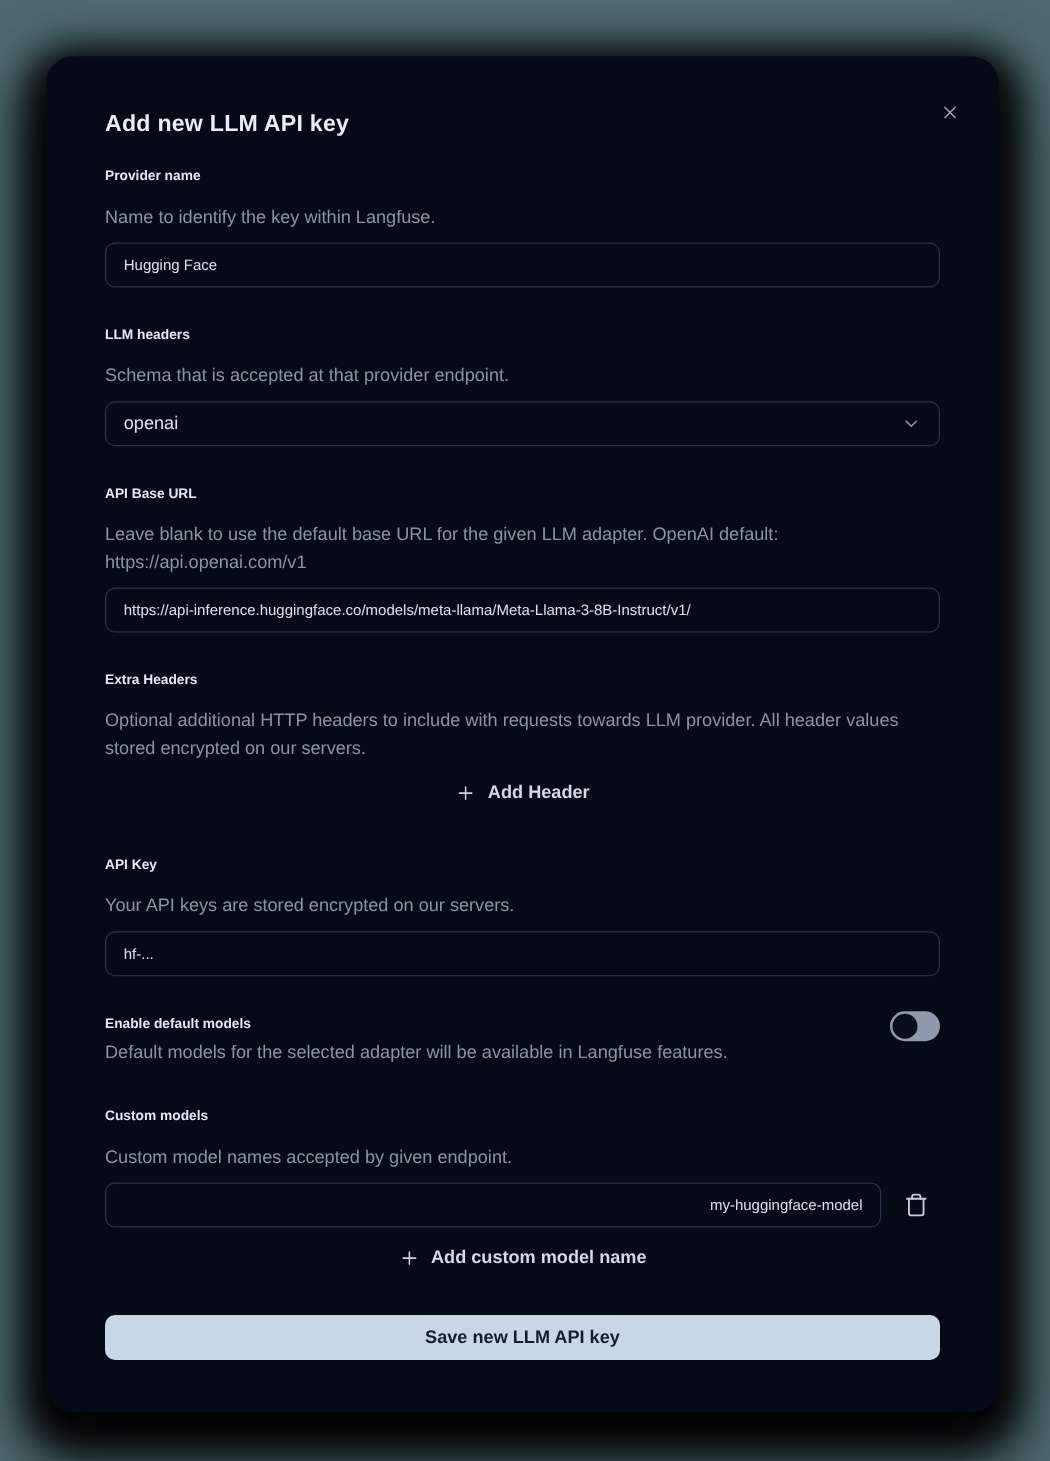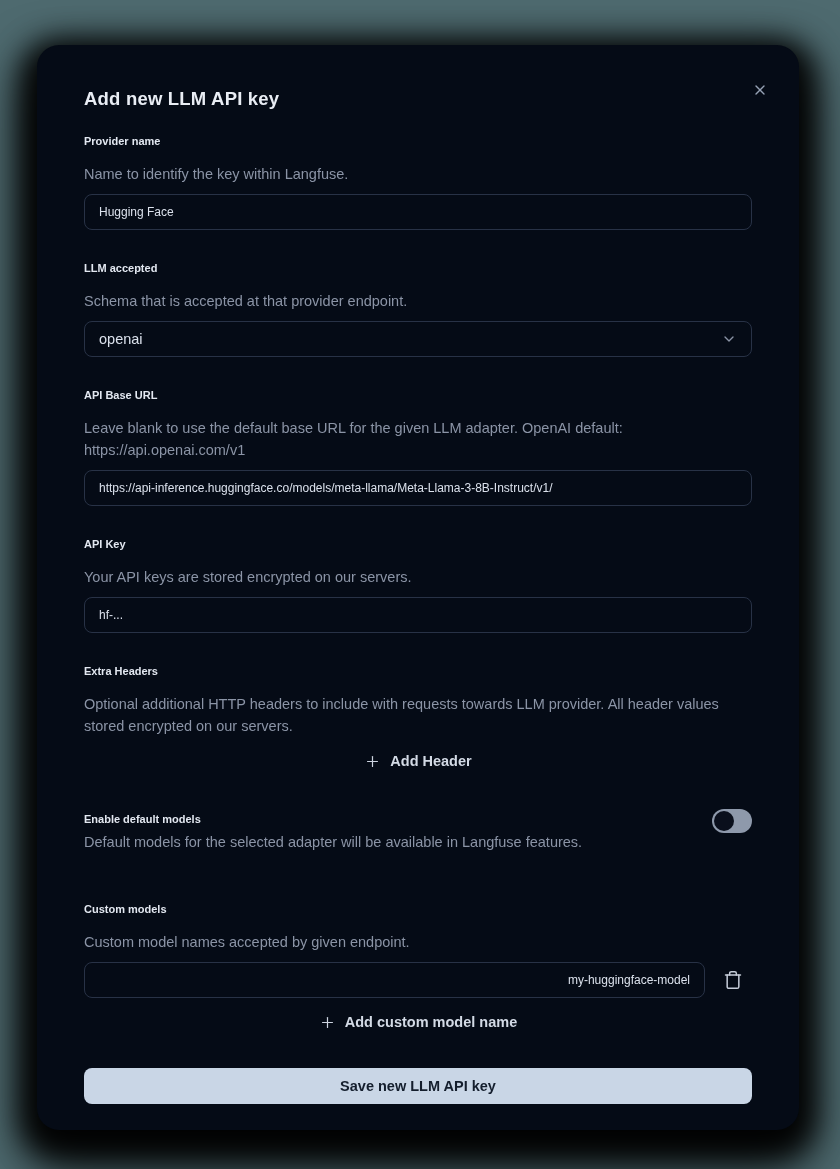--- a/index.html
+++ b/index.html
@@ -107,21 +107,21 @@
   .ghost-btn .plus { display: flex; color: #cdd4e0; }
   .add-header-wrap { margin-bottom: 36px; }
   .toggle-row {
     display: flex;
     align-items: flex-start;
     justify-content: space-between;
     margin-bottom: 30px;
   }
   .toggle-row .toggle-texts { flex: 1; padding-right: 20px; }
   .toggle-row .field-label { margin-bottom: 2px; }
-  .toggle-row .field-desc { margin-bottom: 16px; }
+  .toggle-row .field-desc { margin-bottom: 0; }
   .switch {
     position: relative;
     width: 40px;
     height: 24px;
     border-radius: 12px;
     background: #8e99ab;
     border: none;
     cursor: pointer;
     flex: 0 0 auto;
     margin-top: 0;
@@ -183,56 +183,56 @@
 
   <h2 class="dialog-title">Add new LLM API key</h2>
 
   <div class="field-group">
     <label class="field-label">Provider name</label>
     <div class="field-desc">Name to identify the key within Langfuse.</div>
     <input class="text-input" type="text" value="Hugging Face" style="">
   </div>
 
   <div class="field-group">
-    <label class="field-label">LLM accepted</label>
+    <label class="field-label">LLM headers</label>
     <div class="field-desc">Schema that is accepted at that provider endpoint.</div>
     <div class="select-box" role="combobox">
       <span>openai</span>
       <span class="chev">
         <svg width="16" height="16" viewBox="0 0 24 24" fill="none" stroke="currentColor" stroke-width="2" stroke-linecap="round" stroke-linejoin="round">
             <path d="m6 9 6 6 6-6"></path>
           </svg>
       </span>
     </div>
   </div>
 
   <div class="field-group">
     <label class="field-label">API Base URL</label>
     <div class="field-desc">Leave blank to use the default base URL for the given LLM adapter. OpenAI default: https://api.openai.com/v1</div>
     <input class="text-input" type="text" value="https://api-inference.huggingface.co/models/meta-llama/Meta-Llama-3-8B-Instruct/v1/" style="">
-  </div>
-
-  <div class="field-group">
-    <label class="field-label">API Key</label>
-    <div class="field-desc">Your API keys are stored encrypted on our servers.</div>
-    <input class="text-input" type="text" value="hf-..." style="">
   </div>
 
   <div class="field-group add-header-wrap">
     <label class="field-label">Extra Headers</label>
     <div class="field-desc">Optional additional HTTP headers to include with requests towards LLM provider. All header values stored encrypted on our servers.</div>
     <button class="ghost-btn">
       <span class="plus">
         <svg width="17" height="17" viewBox="0 0 24 24" fill="none" stroke="currentColor" stroke-width="1.7" stroke-linecap="round">
             <path d="M5 12h14"></path>
             <path d="M12 5v14"></path>
           </svg>
       </span>
       <span>Add Header</span>
     </button>
+  </div>
+
+  <div class="field-group">
+    <label class="field-label">API Key</label>
+    <div class="field-desc">Your API keys are stored encrypted on our servers.</div>
+    <input class="text-input" type="text" value="hf-..." style="">
   </div>
 
   <div class="toggle-row">
     <div class="toggle-texts">
       <label class="field-label">Enable default models</label>
       <div class="field-desc">Default models for the selected adapter will be available in Langfuse features.</div>
     </div>
     <button class="switch" role="switch" aria-checked="false">
       <span class="thumb"></span>
     </button>

